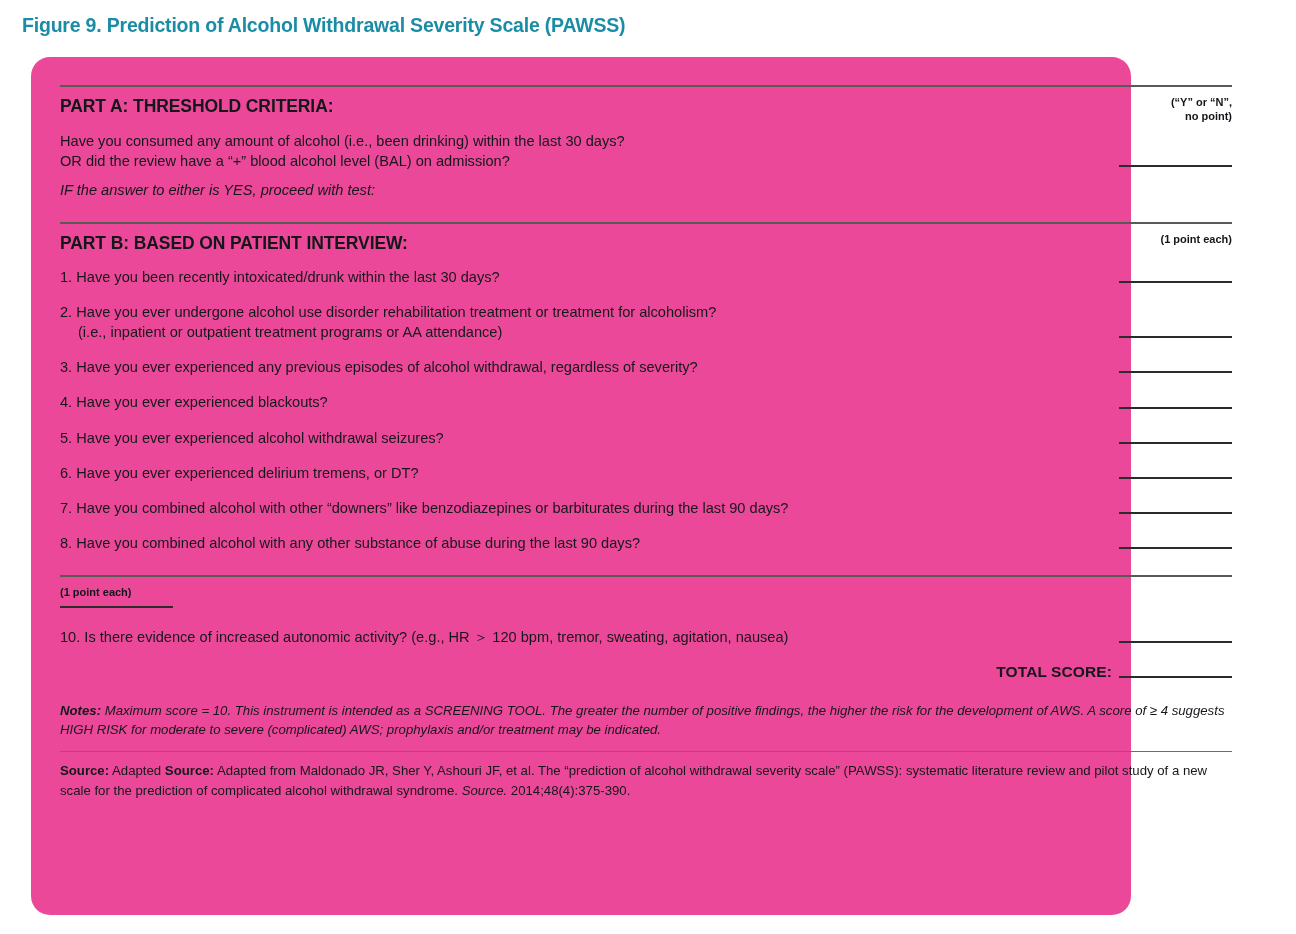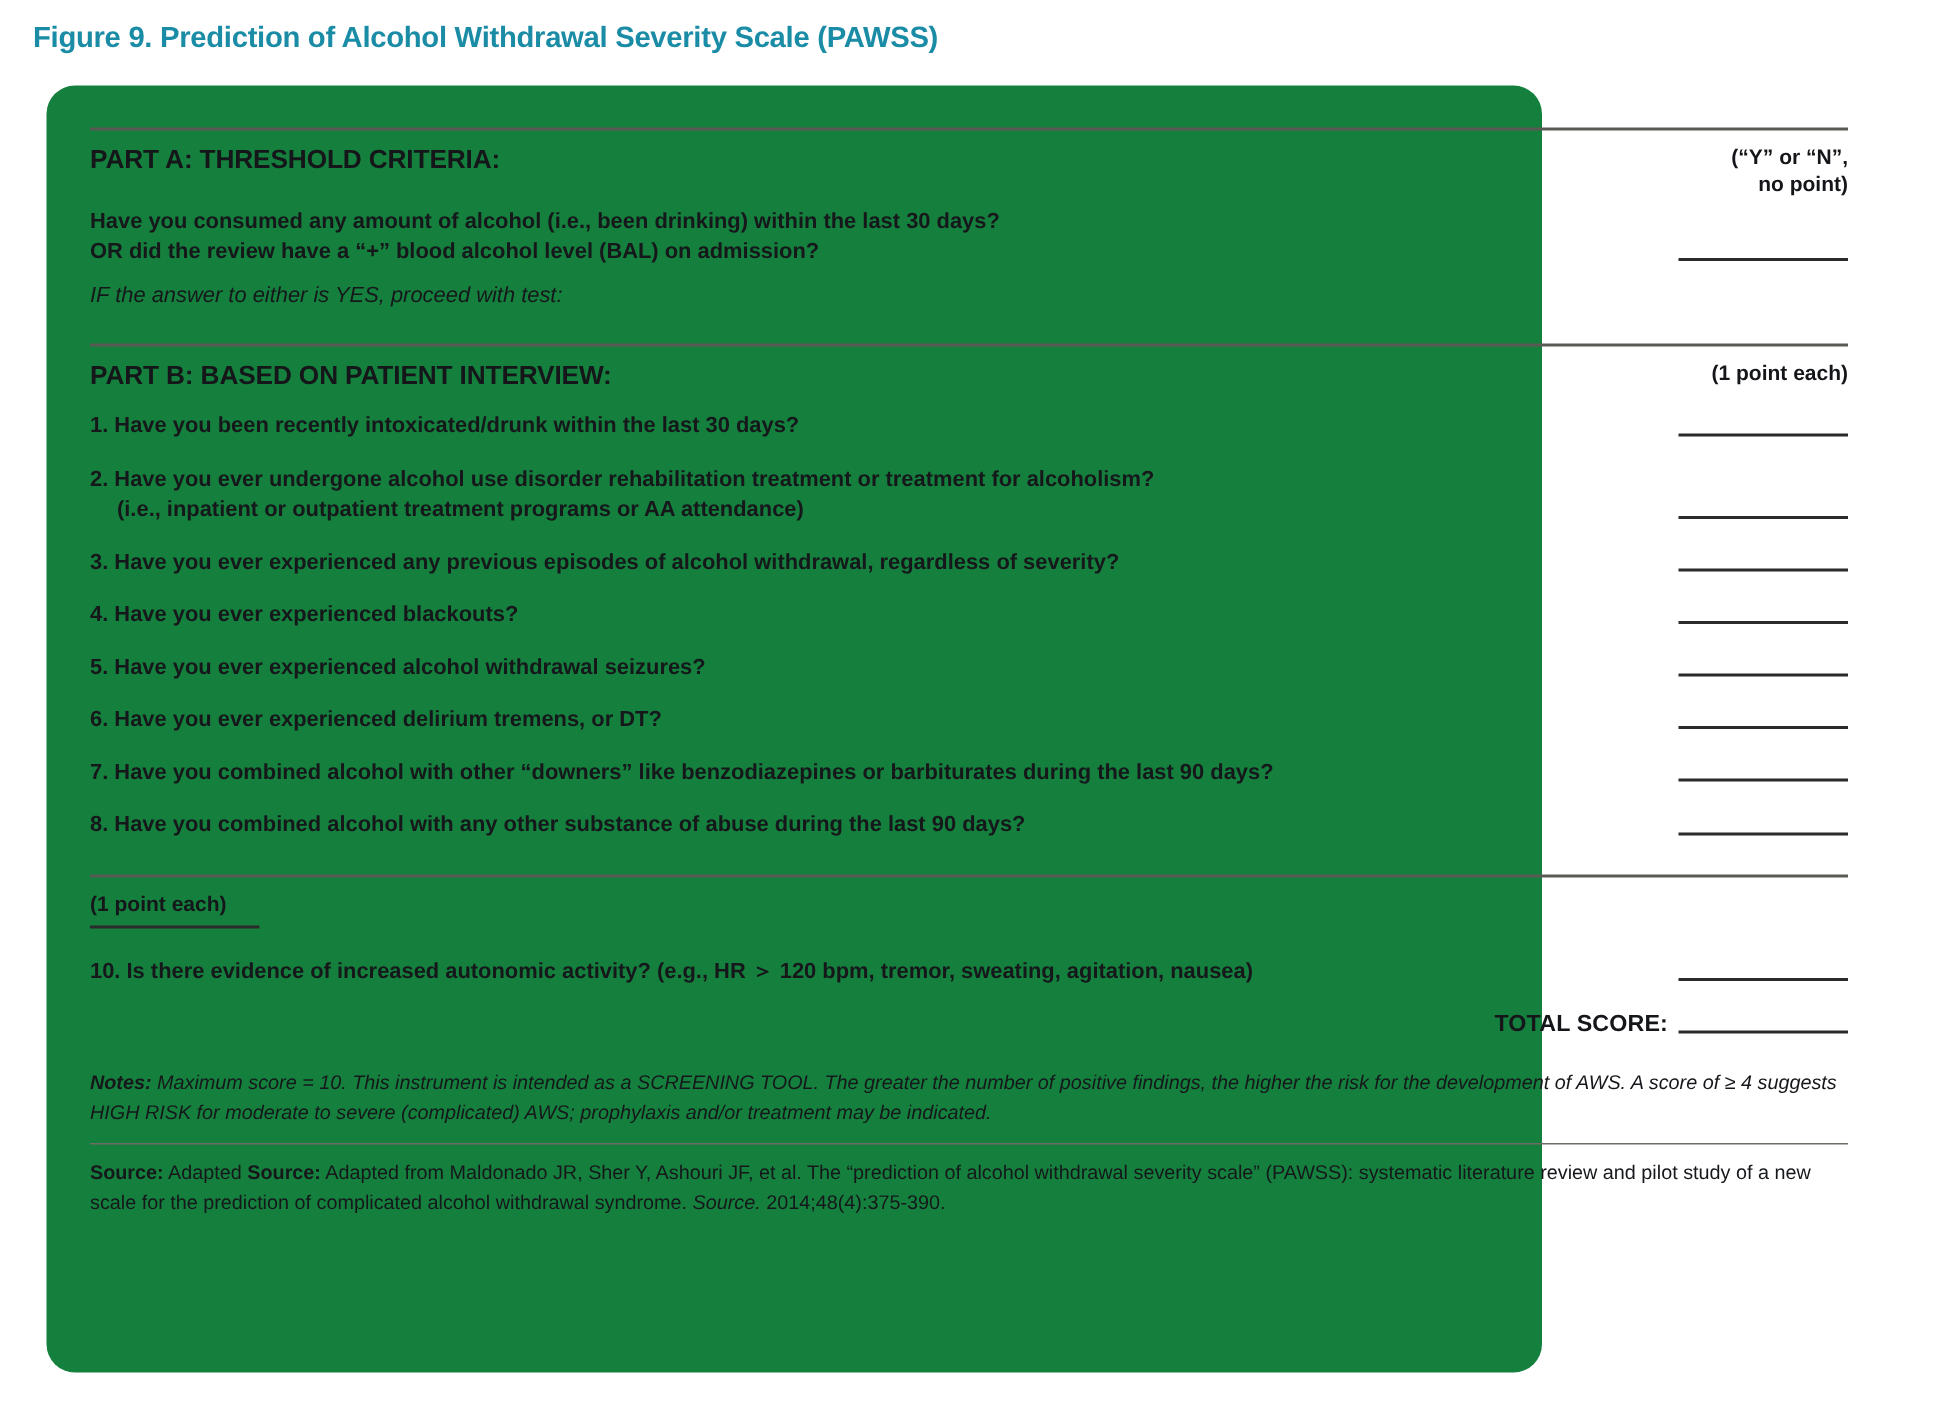--- a/index.html
+++ b/index.html
@@ -16,22 +16,22 @@
     left:22px; top:14px;
     font-size:19.5px;
     font-weight:bold;
     color:#1b8ca6;
     letter-spacing:-0.2px;
     white-space:nowrap;
   }
   .card{
     position:absolute;
     left:31px; top:57px;
-    width:997px; height:858px;
-    background:#15803d;
+    width:1100px; height:858px;
+    background:#ec4899;
     border-radius:19px;
     box-sizing:border-box;
   }
   .inner{
     position:absolute;
     left:29px; top:28px;
     width:1172px;
   }
   
   .rule{
@@ -47,34 +47,33 @@
     justify-content:space-between;
   }
   .sec-title{
     font-size:17.5px;
     font-weight:bold;
     color:#14161a;
     letter-spacing:-0.1px;
     padding-top:9px;
   }
   .sec-note{
-    font-size:14px;
+    font-size:11px;
     font-weight:bold;
     color:#14161a;
     text-align:right;
     line-height:1.25;
     padding-top:9px;
     white-space:pre-line;
   }
   .row{
     display:flex;
     align-items:center;
     justify-content:space-between;
     position:relative;
-    font-weight:bold;
   }
   .q{
     font-size:14.6px;
     color:#15171b;
     line-height:1.38;
     padding-top:7px;
     max-width:1000px;
   }
   .q .sub{ display:block; padding-left:18px; }
   .q.ital{ font-style:italic; font-weight:normal; }

